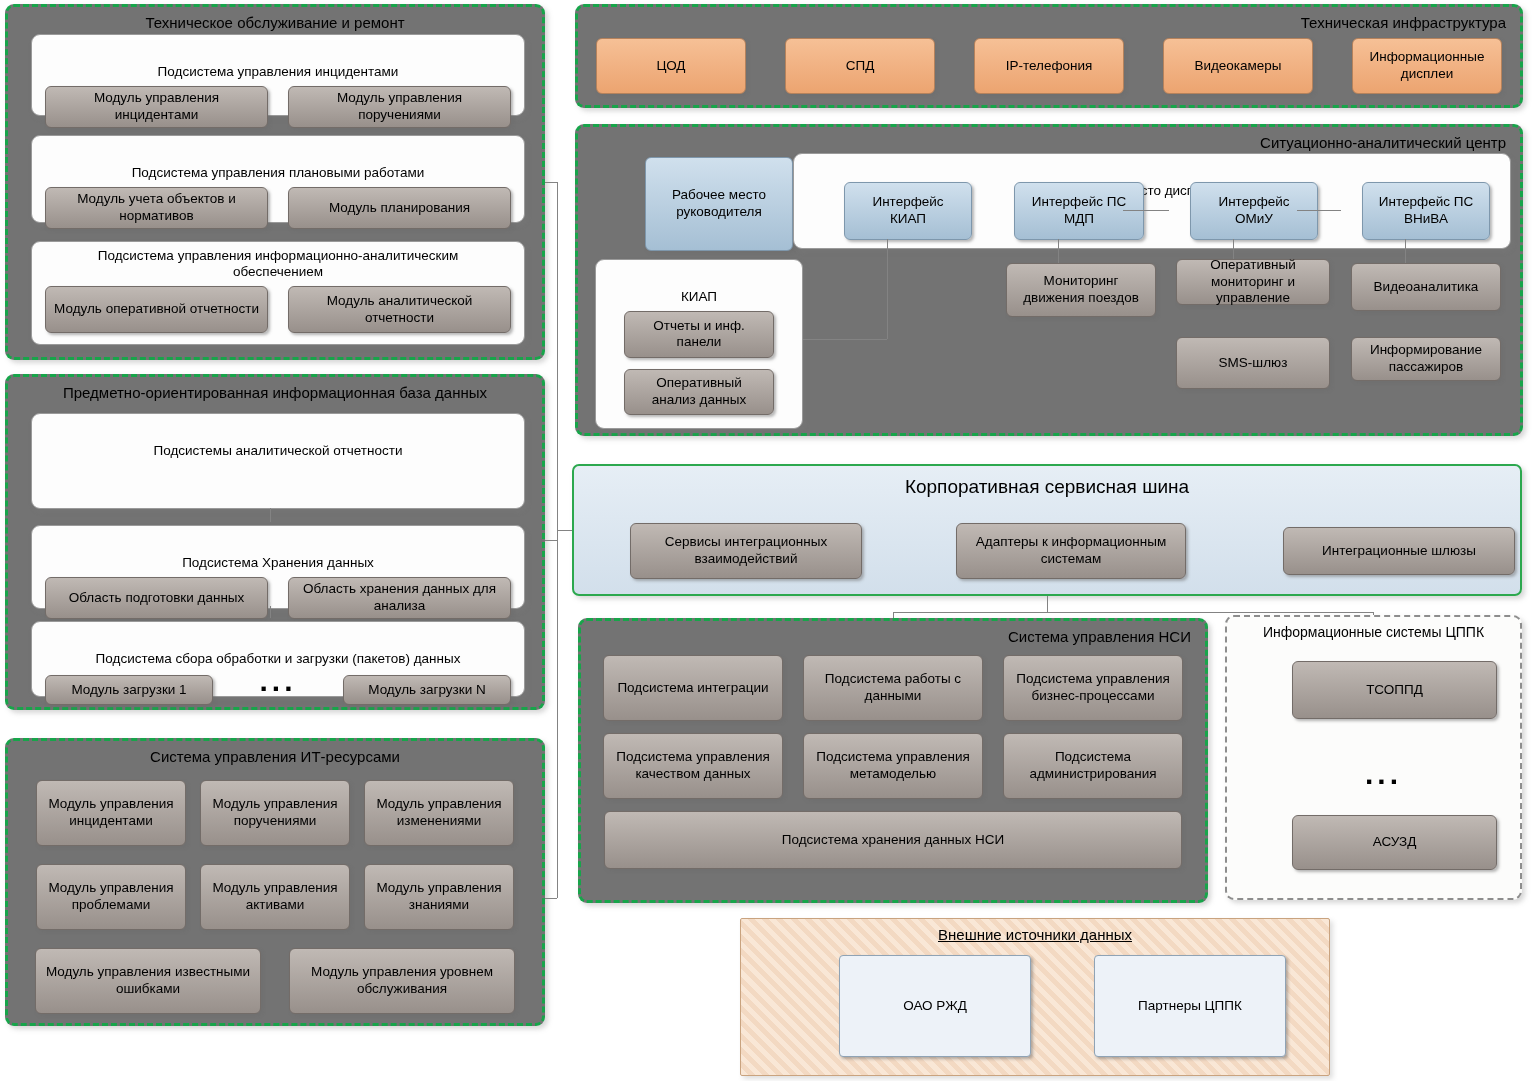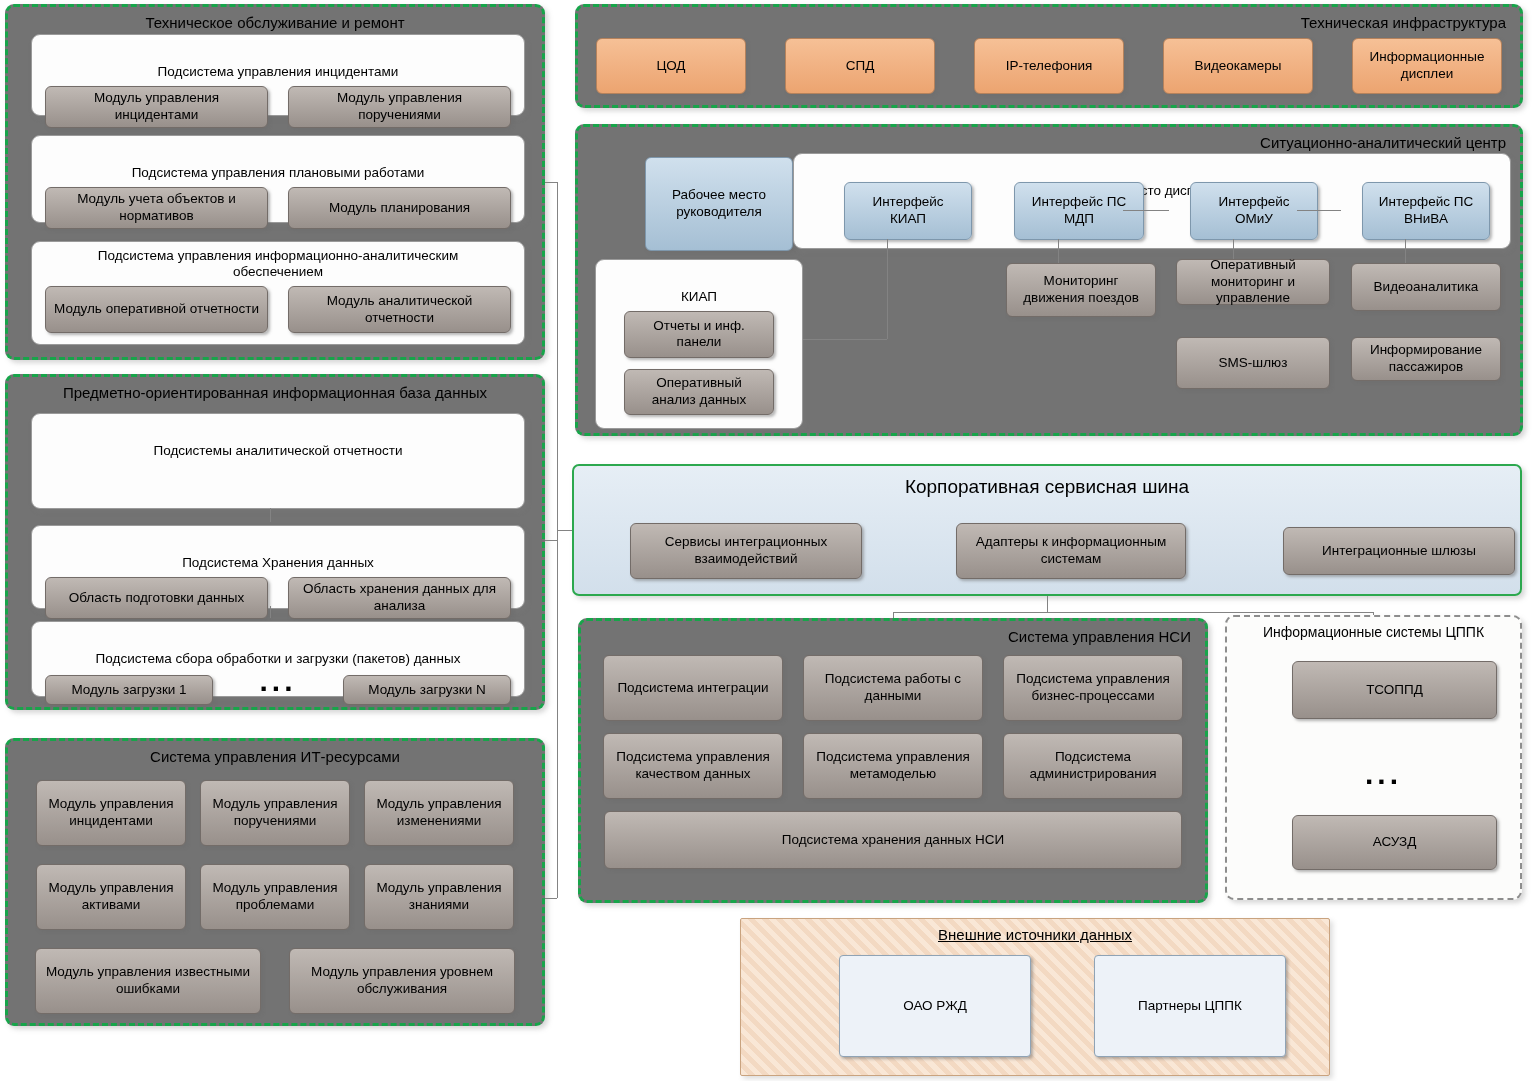--- a/index.html
+++ b/index.html
@@ -118,22 +118,22 @@
   </section>
 
   <section class="block" style="left:5px;top:738px;width:540px;height:288px">
     <div class="block-title">Система управления ИТ-ресурсами</div>
     <div class="itrow" style="margin-top:15px">
       <div class="module">Модуль управления инцидентами</div>
       <div class="module">Модуль управления поручениями</div>
       <div class="module">Модуль управления изменениями</div>
     </div>
     <div class="itrow">
+      <div class="module">Модуль управления проблемами</div>
       <div class="module">Модуль управления активами</div>
-      <div class="module">Модуль управления проблемами</div>
       <div class="module">Модуль управления знаниями</div>
     </div>
     <div class="itrow wide" style="gap:28px">
       <div class="module">Модуль управления известными ошибками</div>
       <div class="module">Модуль управления уровнем обслуживания</div>
     </div>
   </section>
 
   <section class="block" style="left:575px;top:4px;width:948px;height:104px">
     <div class="block-title right">Техническая инфраструктура</div>

